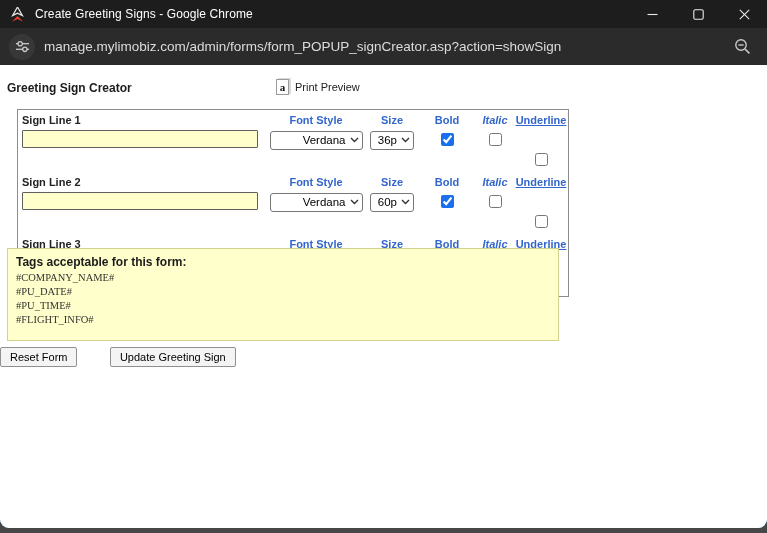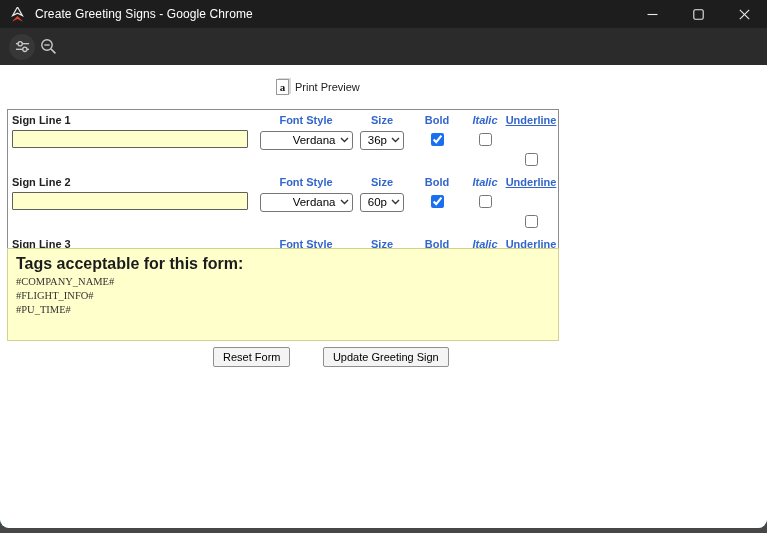--- a/index.html
+++ b/index.html
@@ -32,21 +32,21 @@
                   font-weight:bold; color:#1c1c1c; }
   .print-preview { position:absolute; left:276px; top:14px; display:flex;
                    align-items:center; cursor:pointer; }
   .pp-icon { width:13px; height:16px; background:#fff; border:1px solid #9a9a9a;
              box-shadow:2px -1px 0 #d9d9d9; font-weight:bold; font-size:11px;
              color:#111; display:flex; align-items:center; justify-content:center;
              font-family:"Liberation Serif", serif; }
   .pp-label { font-size:11px; color:#222; margin-left:6px; }
 
   
-  .sign-table { position:absolute; left:7px; top:44px; width:552px;
+  .sign-table { position:absolute; left:17px; top:44px; width:552px;
                 border:1px solid #8c8c8c; background:#fff; }
   .sign-row { display:flex; padding:4px 0 6px 4px; }
   .col { display:flex; flex-direction:column; }
   .col-input { width:244px; }
   .col-font  { width:100px; align-items:center; }
   .col-size  { width:52px;  align-items:center; }
   .col-check { width:58px;  align-items:center; }
   .col-check.italic { width:38px; }
   .col-check.under  { width:54px;gap:20px; }
   .row-label { font-size:11px; font-weight:bold; color:#222; height:13px; margin-bottom:3px; }
@@ -63,30 +63,30 @@
            font-family:"Liberation Sans", sans-serif;text-align:right; }
   .sel-font { width:93px; }
   .sel-size { width:44px; }
   .chev { position:absolute; right:4px; top:7px; pointer-events:none; }
   input[type=checkbox] { width:13px; height:13px; margin-top:3px;
                          accent-color:#1a6ef0; }
 
   
   .tags-box { position:absolute; left:7px; top:183px; width:552px; height:93px;
               background:#ffffcc; border:1px solid #d3d391; padding:6px 8px; }
-  .tags-title { font-size:16px; font-weight:bold; color:#1c1c1c; margin-bottom:2px; }
+  .tags-title { font-size:12px; font-weight:bold; color:#1c1c1c; margin-bottom:2px; }
   .tag-line { font-family:Liberation Serif, serif; font-size:10.5px;
               color:#333; line-height:14px; }
 
   
   .btn-row { position:absolute; left:0; top:282px; width:560px; }
   .form-btn { display:inline-block; background:#f4f4f4; border:1px solid #8f8f8f;
               border-radius:2px; font-size:11px; color:#000; padding:3px 9px;
               font-family:"Liberation Sans", sans-serif; cursor:pointer; }
-  .btn-reset  { margin-left:213px; }
+  .btn-reset  { }
   .btn-update { margin-left:28px; }
 </style>
 </head>
 <body>
 
 <div class="window">
 
   <div class="titlebar">
     <svg class="favicon" viewBox="0 0 16 16">
       <path d="M8 0 L13.2 9.2 L8 6.6 L2.8 9.2 Z" fill="none" stroke="#e9e9e9" stroke-width="1.3"></path>
@@ -113,31 +113,33 @@
 
   <div class="urlbar">
     <span class="site-btn">
       <svg width="15" height="15" viewBox="0 0 16 16">
         <line x1="1" y1="5" x2="15" y2="5" stroke="#c9c9c9" stroke-width="1.4"></line>
         <circle cx="5.5" cy="5" r="2.3" fill="#373737" stroke="#c9c9c9" stroke-width="1.4"></circle>
         <line x1="1" y1="11" x2="15" y2="11" stroke="#c9c9c9" stroke-width="1.4"></line>
         <circle cx="10.5" cy="11" r="2.3" fill="#373737" stroke="#c9c9c9" stroke-width="1.4"></circle>
       </svg>
     </span>
+    <span class="url-text">manage.mylimobiz.com/admin/forms/form_POPUP_signCreator.asp?action=showSign</span>
     <span class="zoom-btn">
       <svg width="17" height="17" viewBox="0 0 17 17">
         <circle cx="7" cy="7" r="5.2" fill="none" stroke="#c9c9c9" stroke-width="1.4"></circle>
         <line x1="4.4" y1="7" x2="9.6" y2="7" stroke="#c9c9c9" stroke-width="1.4"></line>
         <line x1="11" y1="11" x2="15.4" y2="15.4" stroke="#c9c9c9" stroke-width="1.6"></line>
       </svg>
     </span>
   </div>
 
   <div class="content">
 
+    <div class="page-heading">Greeting Sign Creator</div>
 
     <div class="print-preview">
       <span class="pp-icon">a</span>
       <span class="pp-label">Print Preview</span>
     </div>
 
     <div class="sign-table">
 
       <div class="sign-row">
         <div class="col col-input">
@@ -259,22 +261,23 @@
         <div class="col col-check under">
           <span class="blue-label u">Underline</span>
           <input type="checkbox" style="">
         </div>
       </div>
     </div>
 
     <div class="tags-box">
       <div class="tags-title">Tags acceptable for this form:</div>
       <div class="tag-line">#COMPANY_NAME#</div>
+      <div class="tag-line">#PU_DATE#</div>
+      <div class="tag-line">#PU_TIME#</div>
       <div class="tag-line">#FLIGHT_INFO#</div>
-      <div class="tag-line">#PU_TIME#</div>
     </div>
 
     <div class="btn-row">
       <button class="form-btn btn-reset">Reset Form</button>
       <button class="form-btn btn-update">Update Greeting Sign</button>
     </div>
 
   </div>
 </div>
 

